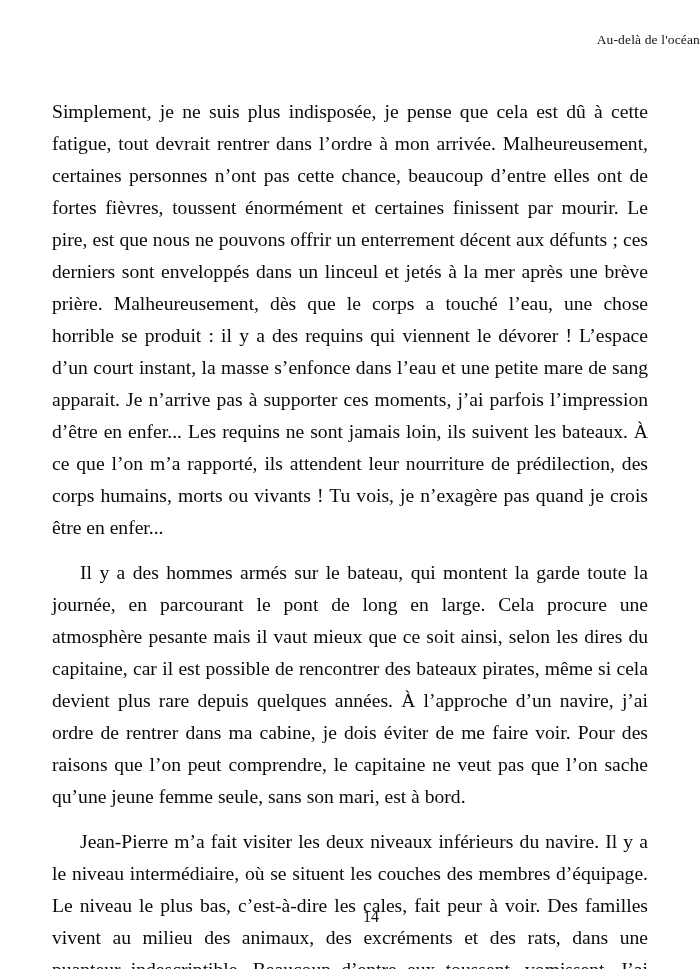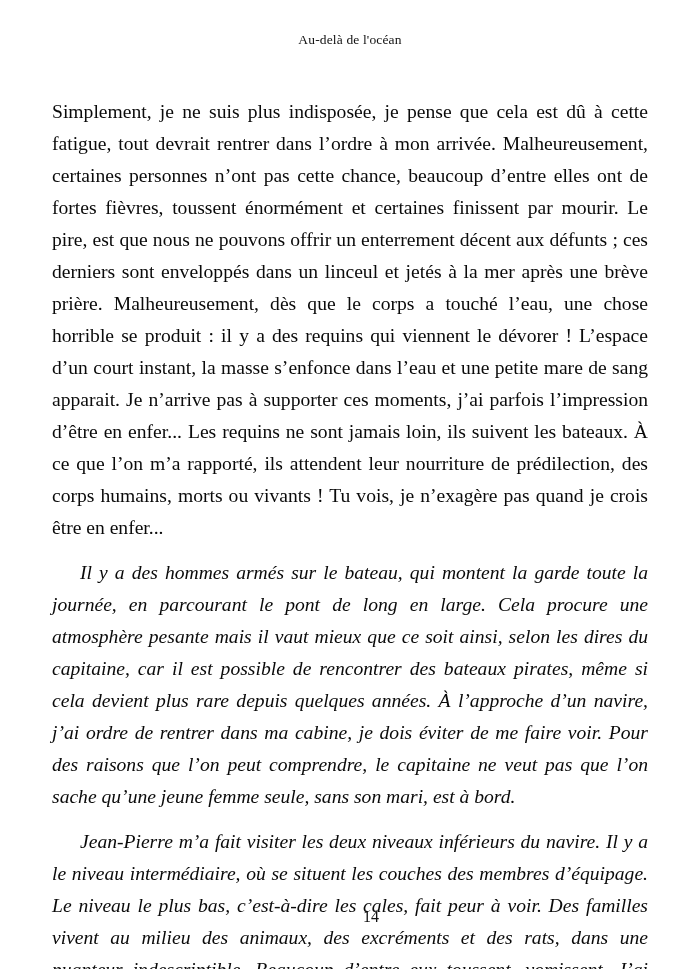--- a/index.html
+++ b/index.html
@@ -18,21 +18,21 @@
     position: relative;
     width: 700px;
     height: 969px;
     box-sizing: border-box;
   }
   .running-head {
     position: absolute;
     top: 32px;
     left: 0;
     width: 700px;
-    text-align: center;
+    text-align: right;
     font-size: 13.5px;
     letter-spacing: 0.15px;
     color: #111111;
   }
   .body-text {
     position: absolute;
     top: 96px;
     left: 52px;
     width: 596px;
   }
@@ -44,21 +44,20 @@
     line-height: 32px;
     color: #0a0a0a;
     hyphens: none;
     -webkit-hyphens: none;
   }
   .para + .para {
     margin-top: 13px;
   }
   .para.indent {
     text-indent: 28px;
-    font-style: italic;
   }
   .folio {
     position: absolute;
     top: 908px;
     left: 0;
     width: 688px;
     text-align: center;
     font-size: 16px;
     color: #111111;
     padding-left: 27px;

